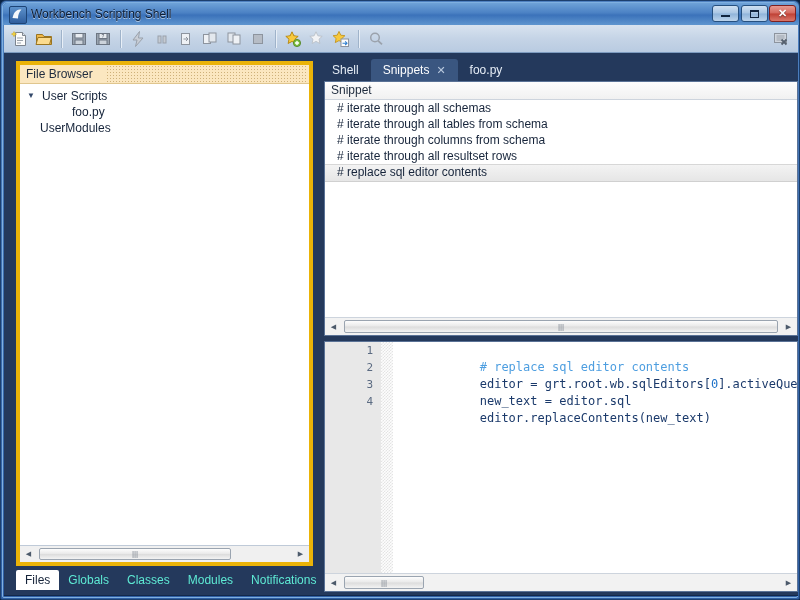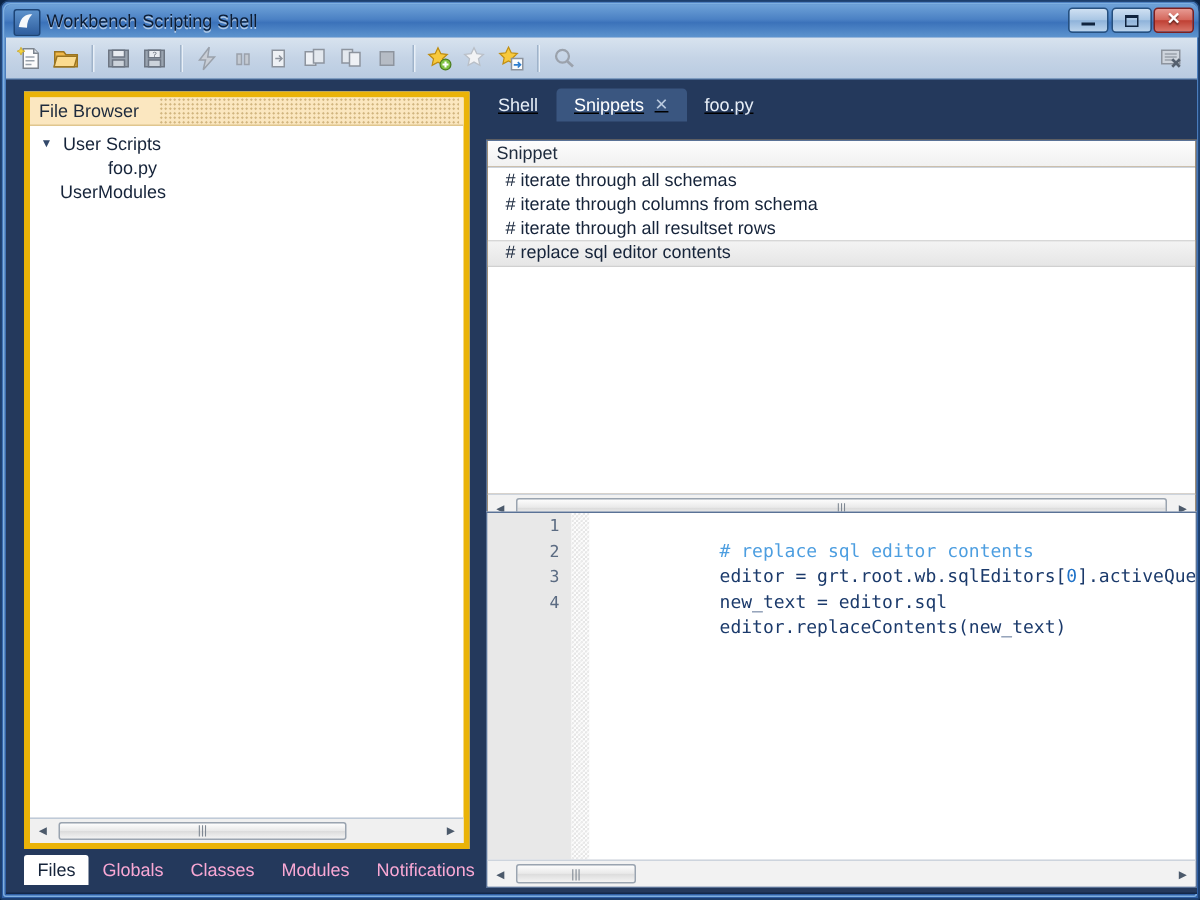--- a/index.html
+++ b/index.html
@@ -126,42 +126,42 @@
     display:flex;align-items:center;justify-content:center;
   }
   .grip{font-size:8px;color:#77808c;letter-spacing:0px;line-height:1;}
 
   
   #left-tabs{
     position:absolute;left:12px;top:515px;width:297px;height:22px;
     display:flex;align-items:flex-end;text-align:right;
   }
   .btab{
-    height:20px;line-height:20px;padding:0 9px;font-size:12px;color:#f9a8d4;cursor:pointer;
+    height:20px;line-height:20px;padding:0 9px;font-size:12px;color:#5eead4;cursor:pointer;
   }
   .btab.active{background:#ffffff;color:#16243a;border-radius:2px 2px 0 0;}
 
   
   #rightpane{position:absolute;left:316px;top:0;width:478px;height:543px;}
-  #tabstrip{position:absolute;left:0;top:6px;width:478px;height:22px;display:flex;align-items:center;text-decoration:underline;}
+  #tabstrip{position:absolute;left:0;top:6px;width:478px;height:22px;display:flex;align-items:center;}
   .ttab{
     height:22px;line-height:22px;padding:0 12px;font-size:12px;color:#e6edf6;cursor:pointer;white-space:nowrap;
     display:flex;align-items:center;
   }
   .ttab.active{
     background:#3a5680;color:#ffffff;border-radius:3px 3px 0 0;
   }
   .ttab .xclose{
     margin-left:7px;font-size:11px;color:#b9c9de;cursor:pointer;line-height:1;
   }
 
   
   #snipbox{
-    position:absolute;left:4px;top:40px;width:474px;height:255px;
-    background:#a16207;border:1px solid #5a7296;box-sizing:border-box;overflow:hidden;
+    position:absolute;left:4px;top:28px;width:474px;height:255px;
+    background:#14532d;border:1px solid #5a7296;box-sizing:border-box;overflow:hidden;
   }
   #snip-header{
     height:18px;line-height:17px;font-size:12px;color:#1e2b3d;padding-left:6px;
     background:linear-gradient(180deg,#fdfdfd,#f1f1f1);
     border-bottom:1px solid #cdd4dd;box-sizing:border-box;
   }
   #snip-list{position:absolute;left:0;right:0;top:18px;bottom:18px;background:#fff;overflow:hidden;}
   .srow{height:16px;line-height:16px;font-size:12px;color:#16243a;padding-left:12px;white-space:nowrap;cursor:default;}
   .srow.sel{
     background:linear-gradient(180deg,#f3f3f3,#e6e6e6);
@@ -403,20 +403,21 @@
         </div>
         <div class="ttab">
           <span>foo.py</span>
         </div>
       </div>
 
       <div id="snipbox">
         <div id="snip-header">Snippet</div>
         <div id="snip-list">
           <div class="srow"># iterate through all schemas</div>
+          <div class="srow"># iterate through all tables from schema</div>
           <div class="srow"># iterate through columns from schema</div>
           <div class="srow"># iterate through all resultset rows</div>
           <div class="srow sel"># replace sql editor contents</div>
         </div>
         <div id="snip-hscroll" class="sb">
           <div class="arr l">◀</div>
           <div class="thumb" style="left:19px;right:19px;">
             <span class="grip">|||</span>
           </div>
           <div class="arr r">▶</div>

